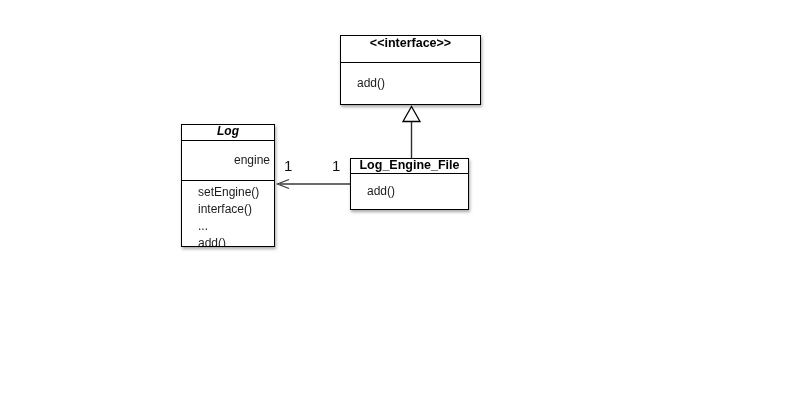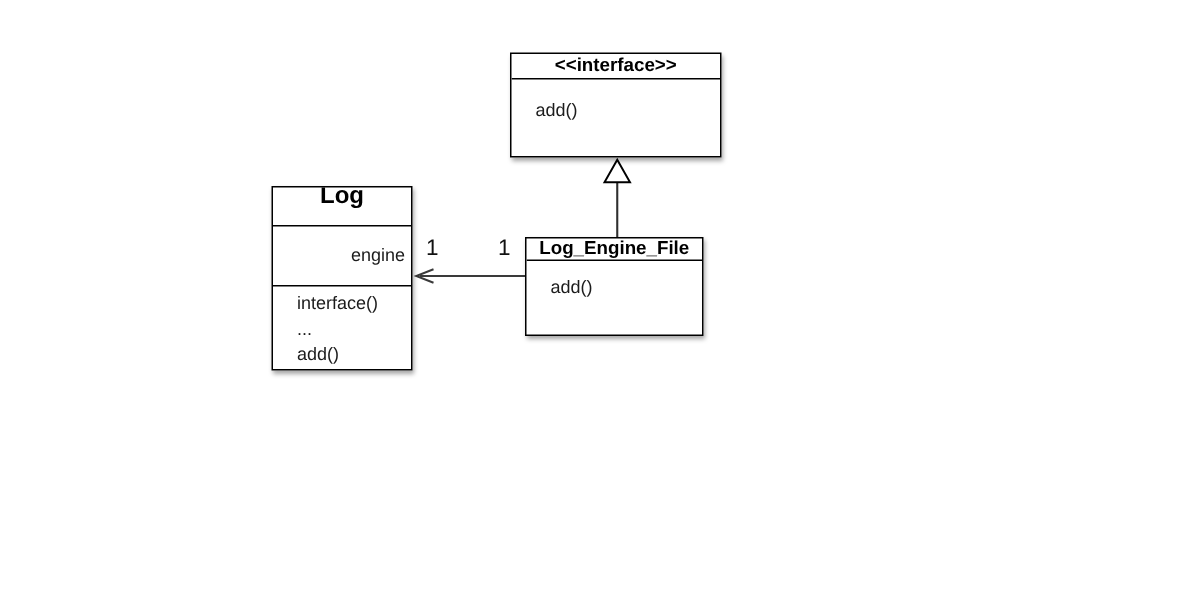--- a/index.html
+++ b/index.html
@@ -33,31 +33,31 @@
     border-bottom: 1.5px solid #000000;
   }
   .uml-member {
     color: #1c1c1c;
     font-size: 12px;
     padding-left: 16px;
     white-space: nowrap;
   }
   
   .box-interface { left: 340px; top: 35px; width: 141px; height: 70px; }
-  .box-interface .uml-title { padding: 1px 0 2px 0; line-height: 13px; font-size: 12.5px; }
+  .box-interface .uml-title { padding: 1px 0 12px 0; line-height: 13px; font-size: 12.5px; }
   .box-interface .uml-methods { padding-top: 13px; }
   
   .box-log { left: 181px; top: 124px; width: 94px; height: 123px; }
-  .box-log .uml-title { line-height: 12.5px; font-size: 16px; padding-bottom: 12px; }
+  .box-log .uml-title { line-height: 12.5px; font-size: 12px; padding-bottom: 2px; font-style: italic; }
   .box-log .uml-attrs { height: 40px; border-bottom: 1.5px solid #000000; box-sizing: border-box; }
   .box-log .uml-attrs .uml-member { padding-top: 12px; margin-left: 36px; }
   .box-log .uml-methods { padding-top: 3px; }
   .box-log .uml-methods .uml-member { line-height: 17px; }
   
-  .box-file { left: 350px; top: 158px; width: 119px; height: 66px; }
+  .box-file { left: 350px; top: 158px; width: 119px; height: 52px; }
   .box-file .uml-title { line-height: 13px; font-size: 12.5px; padding-bottom: 1px; }
   .box-file .uml-methods { padding-top: 10px; }
   .connector-layer {
     position: absolute;
     left: 0; top: 0;
     pointer-events: none;
   }
   .multiplicity {
     position: absolute;
     font-size: 15px;
@@ -91,20 +91,21 @@
   </div>
 
   <div class="uml-box box-log">
     <div class="uml-title">
       <div>Log</div>
     </div>
     <div class="uml-attrs">
       <div class="uml-member">engine</div>
     </div>
     <div class="uml-methods">
+      <div class="uml-member">setEngine()</div>
       <div class="uml-member">interface()</div>
       <div class="uml-member">...</div>
       <div class="uml-member">add()</div>
     </div>
   </div>
 
   <div class="uml-box box-file">
     <div class="uml-title">
       <div>Log_Engine_File</div>
     </div>

